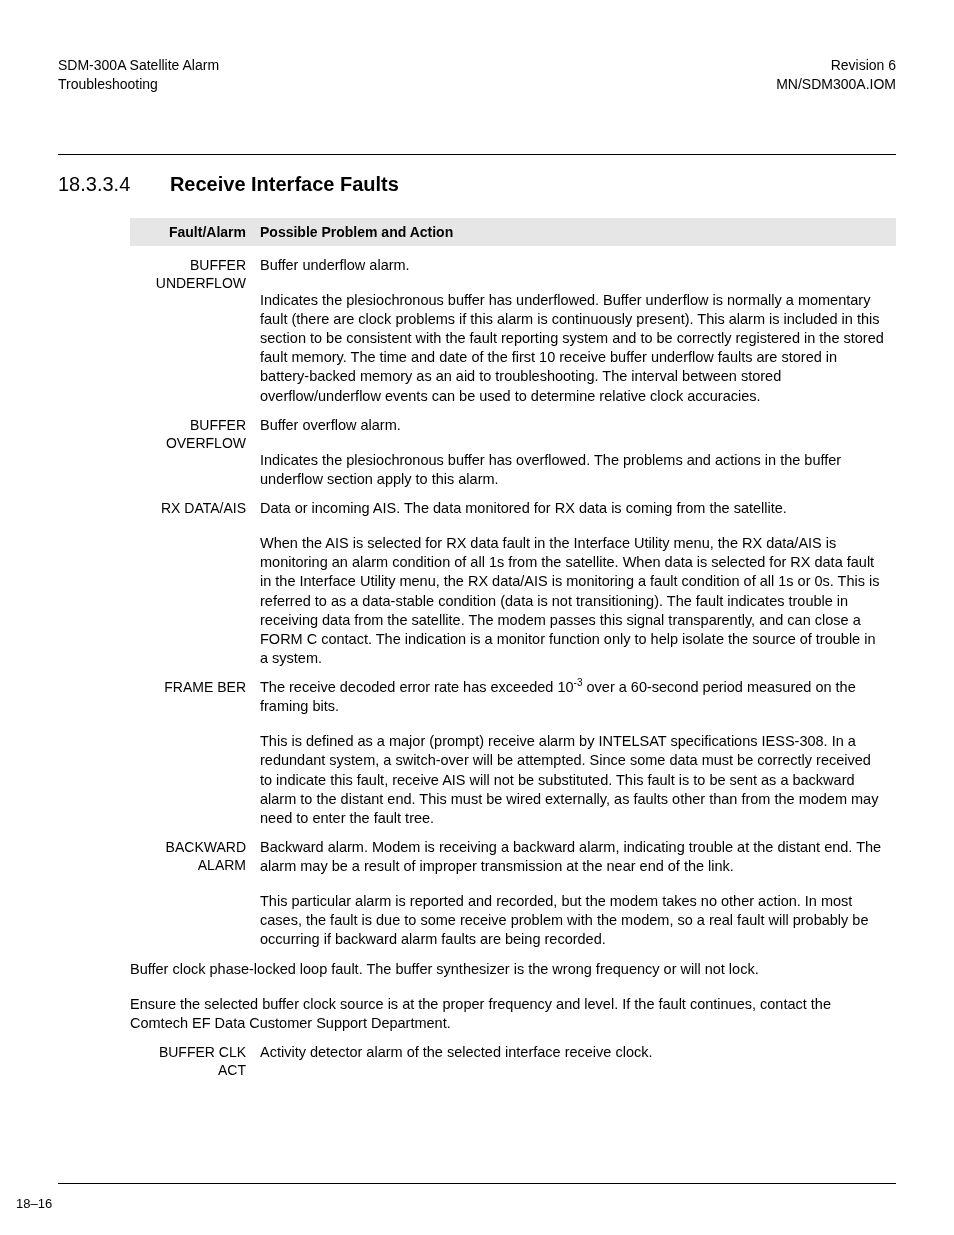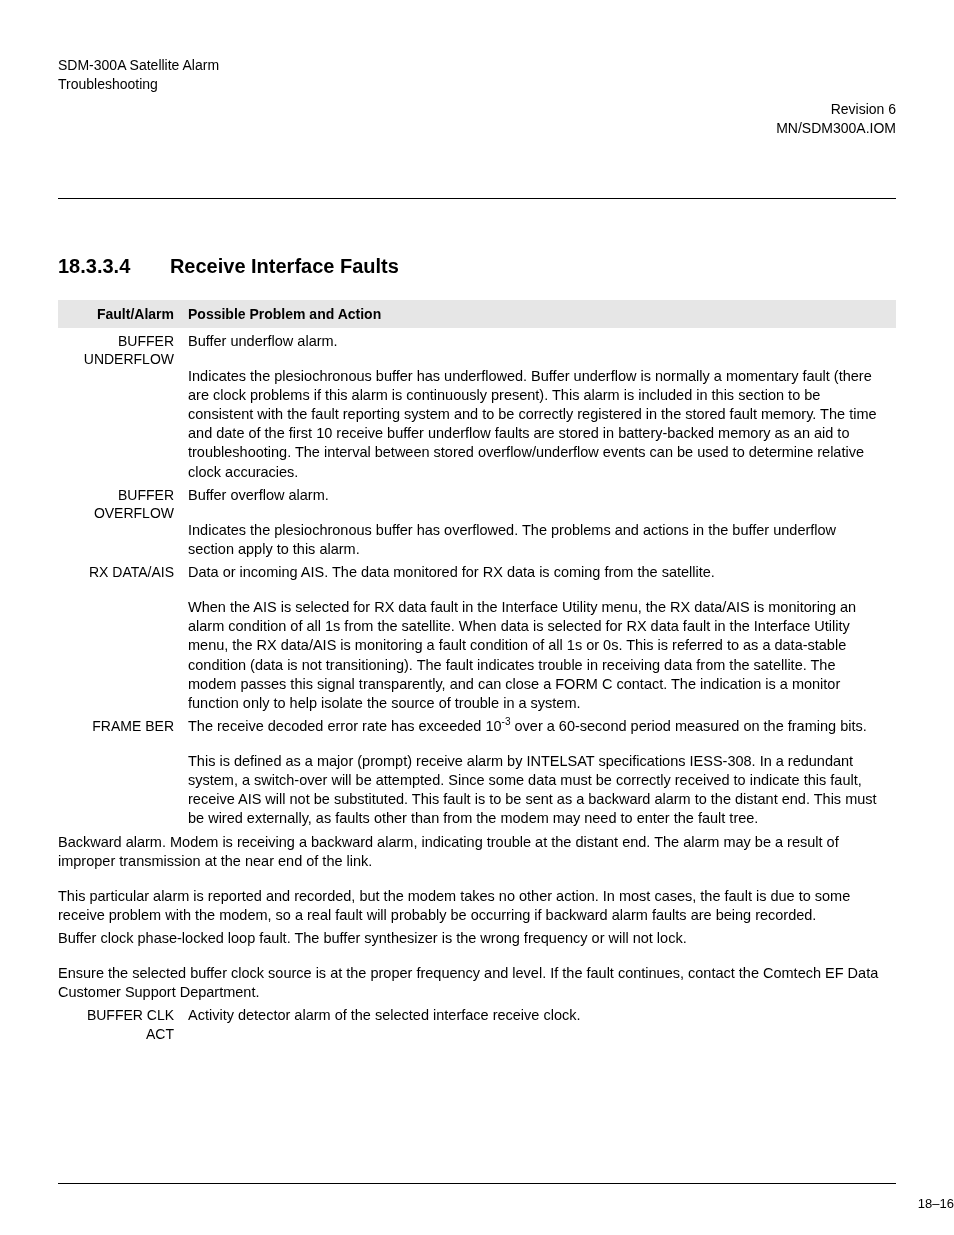--- a/index.html
+++ b/index.html
@@ -18,42 +18,42 @@
     position: relative;
   }
   .header {
     display: flex;
     justify-content: space-between;
     font-size: 14px;
     line-height: 1.35;
     margin-bottom: 60px;
   }
   .header-left { text-align: left; }
-  .header-right { text-align: right; margin-top: 44px; }
+  .header-right { text-align: right; }
   hr.rule {
     border: none;
     border-top: 1.2px solid #000;
     margin: 0;
   }
   .section-heading {
     margin-top: 18px;
     margin-bottom: 22px;
   }
   .section-heading .num {
-    font-weight: bold;
+    font-weight: normal;
     font-size: 20px;
     display: inline-block;
     width: 108px;
-    margin-top: 38px;
   }
   .section-heading .title {
     font-weight: bold;
     font-size: 20px;
   }
   .table {
+    margin-left: 72px;
   }
   .table-head {
     background: #e6e6e6;
     display: flex;
     font-weight: bold;
     font-size: 14px;
     padding: 6px 0 6px 0;
   }
   .col-fa {
     width: 130px;
@@ -61,21 +61,21 @@
     padding-right: 14px;
     box-sizing: border-box;
   }
   .col-desc {
     flex: 1;
     padding-right: 12px;
     box-sizing: border-box;
   }
   .row {
     display: flex;
-    padding-top: 4px;
+    padding-top: 10px;
   }
   .row .col-fa {
     font-size: 14px;
     line-height: 1.3;
   }
   .row .col-desc {
     font-size: 14.5px;
     line-height: 1.32;
   }
   .para {
@@ -87,23 +87,23 @@
     position: absolute;
     left: 58px;
     right: 58px;
     bottom: 44px;
     border: none;
     border-top: 1px solid #000;
   }
   .page-number {
     position: absolute;
     bottom: 24px;
-    left: 1px;
+    left: 16px;
     right: 0;
-    text-align: right;
+    text-align: left;
     font-size: 13px;
   }
 </style>
 </head>
 <body>
 
 <div class="page">
 
   <div class="header">
     <div class="header-left">
@@ -151,20 +151,21 @@
           </div>
         </div>
         <div class="row">
           <div class="col-fa">FRAME BER</div>
           <div class="col-desc">
             <div class="para">The receive decoded error rate has exceeded 10<sup>-3</sup> over a 60-second period measured on the framing bits.</div>
             <div class="para">This is defined as a major (prompt) receive alarm by INTELSAT specifications IESS-308. In a redundant system, a switch-over will be attempted. Since some data must be correctly received to indicate this fault, receive AIS will not be substituted. This fault is to be sent as a backward alarm to the distant end. This must be wired externally, as faults other than from the modem may need to enter the fault tree.</div>
           </div>
         </div>
         <div class="row">
+          <div class="col-fa">BACKWARD<br>ALARM</div>
           <div class="col-desc">
             <div class="para">Backward alarm. Modem is receiving a backward alarm, indicating trouble at the distant end. The alarm may be a result of improper transmission at the near end of the link.</div>
             <div class="para">This particular alarm is reported and recorded, but the modem takes no other action. In most cases, the fault is due to some receive problem with the modem, so a real fault will probably be occurring if backward alarm faults are being recorded.</div>
           </div>
         </div>
         <div class="row">
           <div class="col-desc">
             <div class="para">Buffer clock phase-locked loop fault. The buffer synthesizer is the wrong frequency or will not lock.</div>
             <div class="para">Ensure the selected buffer clock source is at the proper frequency and level. If the fault continues, contact the Comtech EF Data Customer Support Department.</div>
           </div>

